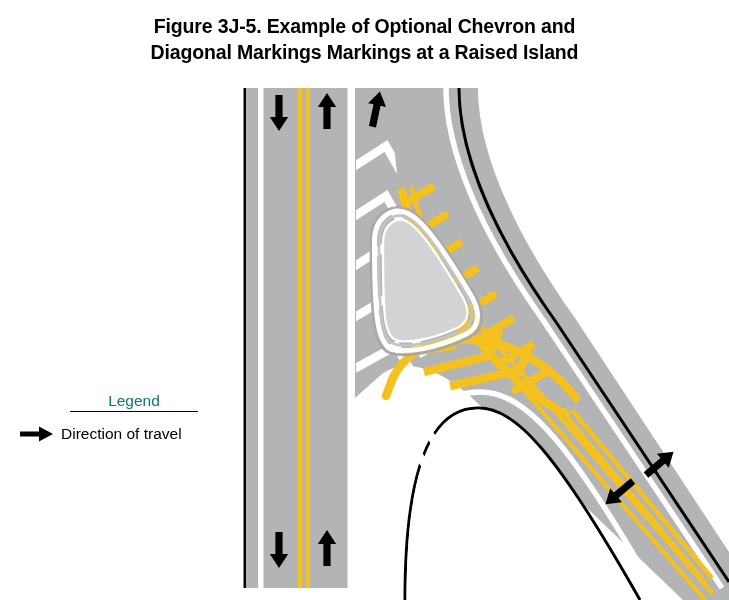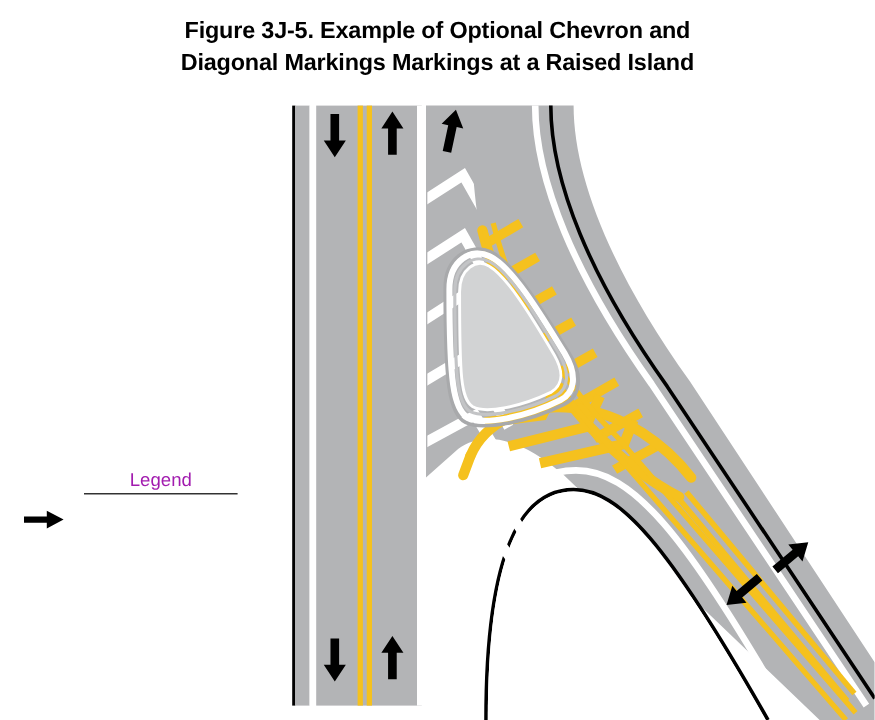--- a/index.html
+++ b/index.html
@@ -44,21 +44,21 @@
   
   .legend {
     position: absolute;
     left: 20px;
     top: 392px;
     width: 210px;
   }
   .legend-title {
     display: block;
     font-size: 15.5px;
-    color: #a21caf;
+    color: #0f766e;
     text-align: center;
     width: 128px;
     margin-left: 50px;
     border-bottom: 1.6px solid #000;
     padding-bottom: 1px;
     line-height: 18px;
   }
   .legend-row {
     display: flex;
     align-items: center;
@@ -304,16 +304,17 @@
       </g>
     </svg>
   </div>
 
   <div class="legend">
     <span class="legend-title">Legend</span>
     <div class="legend-row">
       <svg class="legend-arrow" viewBox="0 0 34 16">
         <path d="M 0 5.4 L 19 5.4 L 19 0.6 L 33 8 L 19 15.4 L 19 10.6 L 0 10.6 Z" fill="#000000"></path>
       </svg>
+      <span class="legend-label">Direction of travel</span>
     </div>
   </div>
 
 </div>
 
 </body></html>

